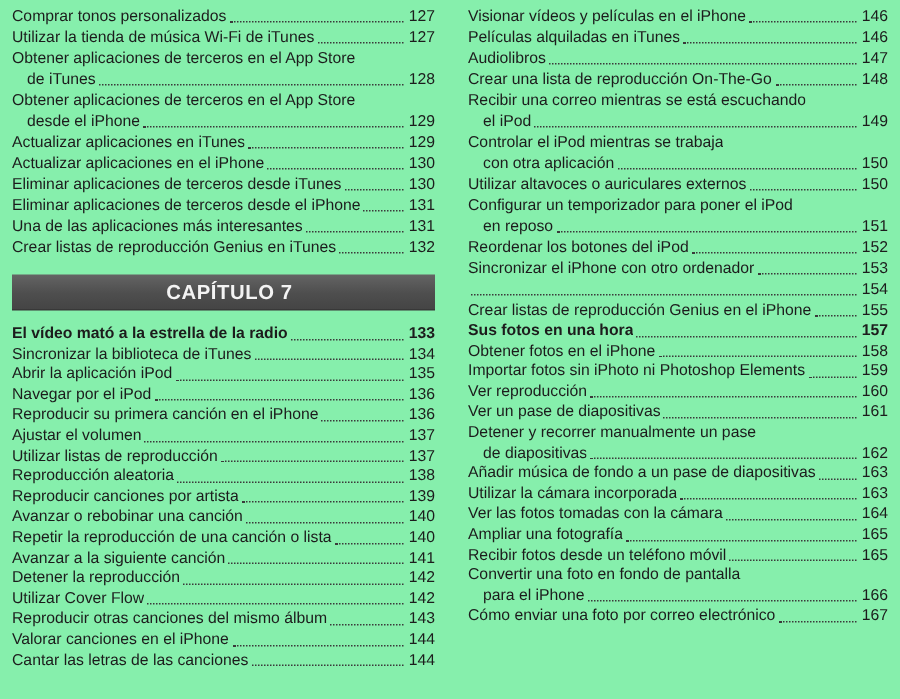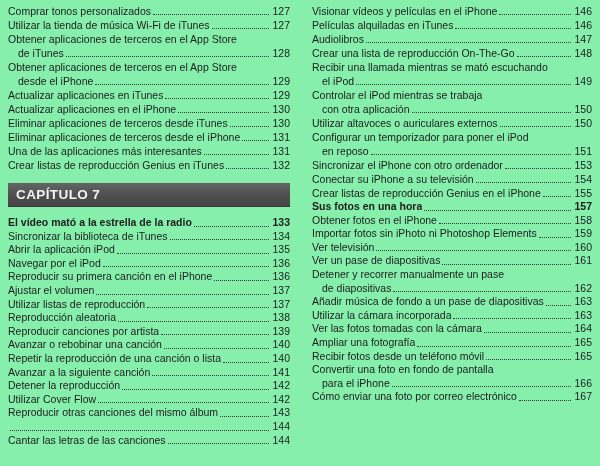--- a/index.html
+++ b/index.html
@@ -38,20 +38,21 @@
     height: 24px;
     line-height: 24px;
     margin: 11px 0 9px 0;
     padding-left: 8px;
     background: linear-gradient(180deg, #646464 0%, #4e4e4e 55%, #454545 100%);
     border-bottom: 1px solid #383838;
     color: #f3f3f3;
     font-weight: bold;
     font-size: 13.5px;
     letter-spacing: 0.4px;
+    text-align: center;
   }
 </style>
 </head>
 <body>
 
 <div class="page">
   <div class="col" id="col-left">
       <div class="block">
         <div class="line">
           <span class="t">Comprar tonos personalizados</span>
@@ -181,20 +182,21 @@
           <span class="t">Utilizar Cover Flow</span>
           <span class="leader"></span>
           <span class="pg">142</span>
         </div>
         <div class="line">
           <span class="t">Reproducir otras canciones del mismo álbum</span>
           <span class="leader"></span>
           <span class="pg">143</span>
         </div>
         <div class="line">
+          <span class="t">Valorar canciones en el iPhone</span>
           <span class="leader"></span>
           <span class="pg">144</span>
         </div>
         <div class="line">
           <span class="t">Cantar las letras de las canciones</span>
           <span class="leader"></span>
           <span class="pg">144</span>
         </div>
       </div>
     </div>
@@ -214,21 +216,21 @@
           <span class="t">Audiolibros</span>
           <span class="leader"></span>
           <span class="pg">147</span>
         </div>
         <div class="line">
           <span class="t">Crear una lista de reproducción On-The-Go</span>
           <span class="leader"></span>
           <span class="pg">148</span>
         </div>
         <div class="line">
-          <span class="t">Recibir una llamada mientras se mató escuchando</span>
+          <span class="t">Recibir una correo mientras se está escuchando</span>
         </div>
         <div class="line cont">
           <span class="t">el iPod</span>
           <span class="leader"></span>
           <span class="pg">149</span>
         </div>
         <div class="line">
           <span class="t">Controlar el iPod mientras se trabaja</span>
         </div>
         <div class="line cont">
@@ -243,26 +245,30 @@
         </div>
         <div class="line">
           <span class="t">Configurar un temporizador para poner el iPod</span>
         </div>
         <div class="line cont">
           <span class="t">en reposo</span>
           <span class="leader"></span>
           <span class="pg">151</span>
         </div>
         <div class="line">
+          <span class="t">Reordenar los botones del iPod</span>
+          <span class="leader"></span>
+          <span class="pg">152</span>
+        </div>
+        <div class="line">
           <span class="t">Sincronizar el iPhone con otro ordenador</span>
           <span class="leader"></span>
           <span class="pg">153</span>
         </div>
         <div class="line">
-          <span class="t">Conectar su iPhone a su televisión</span>
           <span class="leader"></span>
           <span class="pg">154</span>
         </div>
         <div class="line">
           <span class="t">Crear listas de reproducción Genius en el iPhone</span>
           <span class="leader"></span>
           <span class="pg">155</span>
         </div>
       </div>
       <div class="block tight">
@@ -275,21 +281,21 @@
           <span class="t">Obtener fotos en el iPhone</span>
           <span class="leader"></span>
           <span class="pg">158</span>
         </div>
         <div class="line">
           <span class="t">Importar fotos sin iPhoto ni Photoshop Elements</span>
           <span class="leader"></span>
           <span class="pg">159</span>
         </div>
         <div class="line">
-          <span class="t">Ver televisión</span>
+          <span class="t">Ver reproducción</span>
           <span class="leader"></span>
           <span class="pg">160</span>
         </div>
         <div class="line">
           <span class="t">Ver un pase de diapositivas</span>
           <span class="leader"></span>
           <span class="pg">161</span>
         </div>
         <div class="line">
           <span class="t">Detener y recorrer manualmente un pase</span>

